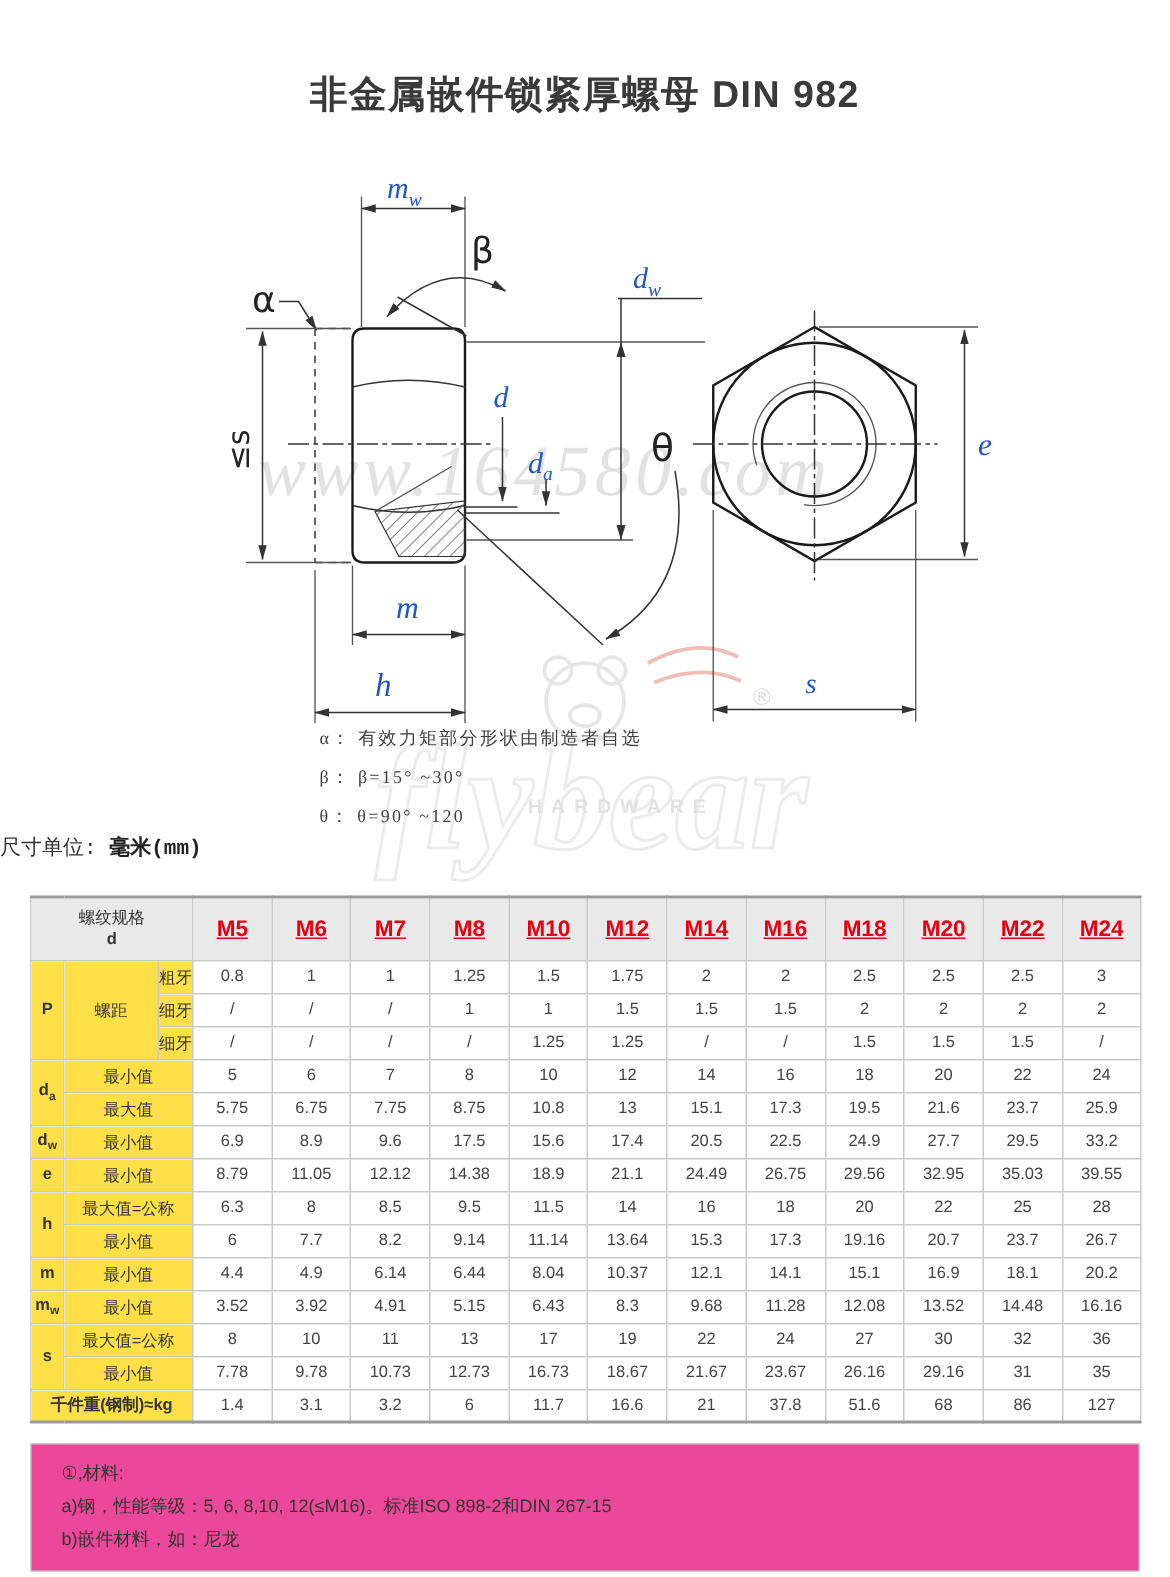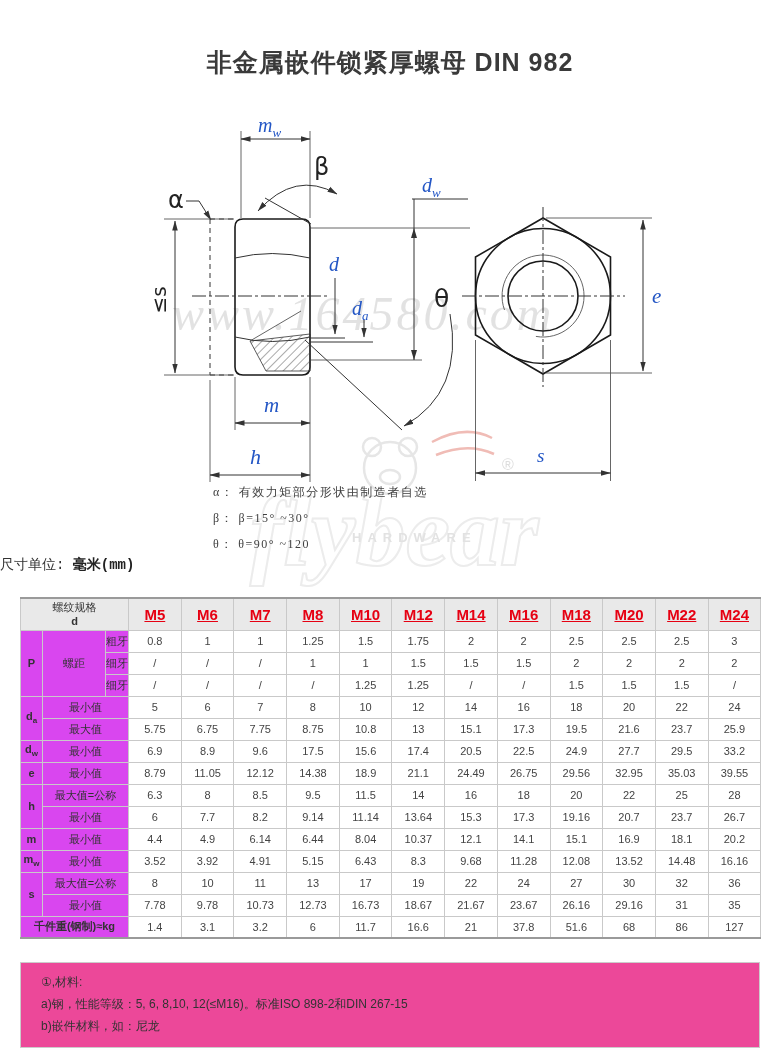--- a/index.html
+++ b/index.html
@@ -22,27 +22,27 @@
          font-size:12px;line-height:26px;letter-spacing:1.5px;}
   
   #unit{position:absolute;top:556px;left:0;width:100%;text-align:left;z-index:2;
         font-size:14px;color:#333;font-family:Liberation Mono, monospace;}
   #unit b{color:#222;}
   
   #tablewrap{position:absolute;top:597px;left:20px;z-index:3;}
   table{border-collapse:collapse;table-layout:fixed;width:740px;font-size:11px;
         border-top:2px solid #9a9a9a;border-bottom:2px solid #9a9a9a;}
   th,td{border:1px solid #c9c9c9;text-align:center;padding:0;overflow:hidden;}
-  thead tr{height:32px;}
+  thead tr{height:42px;}
   tbody tr{height:22px;}
   thead th{background:#e9e9e9;font-weight:normal;}
   .mh{color:#e60012;font-weight:bold;font-size:15px;text-decoration:underline;}
   .corner div{font-size:11px;color:#333;line-height:14px;}
   .corner .c2{font-weight:bold;}
-  .lab{background:#d946ef;color:#333;}
+  .lab{background:#fde047;color:#333;}
   .glab{font-weight:bold;color:#333;}
   .val{color:#444;background:#fff;}
   sub{font-size:8px;}
   
   #foot{position:absolute;top:962px;left:20px;width:698px;z-index:2;
         border:1px solid #ccc;background:#ec4899;padding:8px 20px 10px 20px;
         font-size:12px;color:#333;line-height:22px;}
 </style>
 </head>
 <body>

